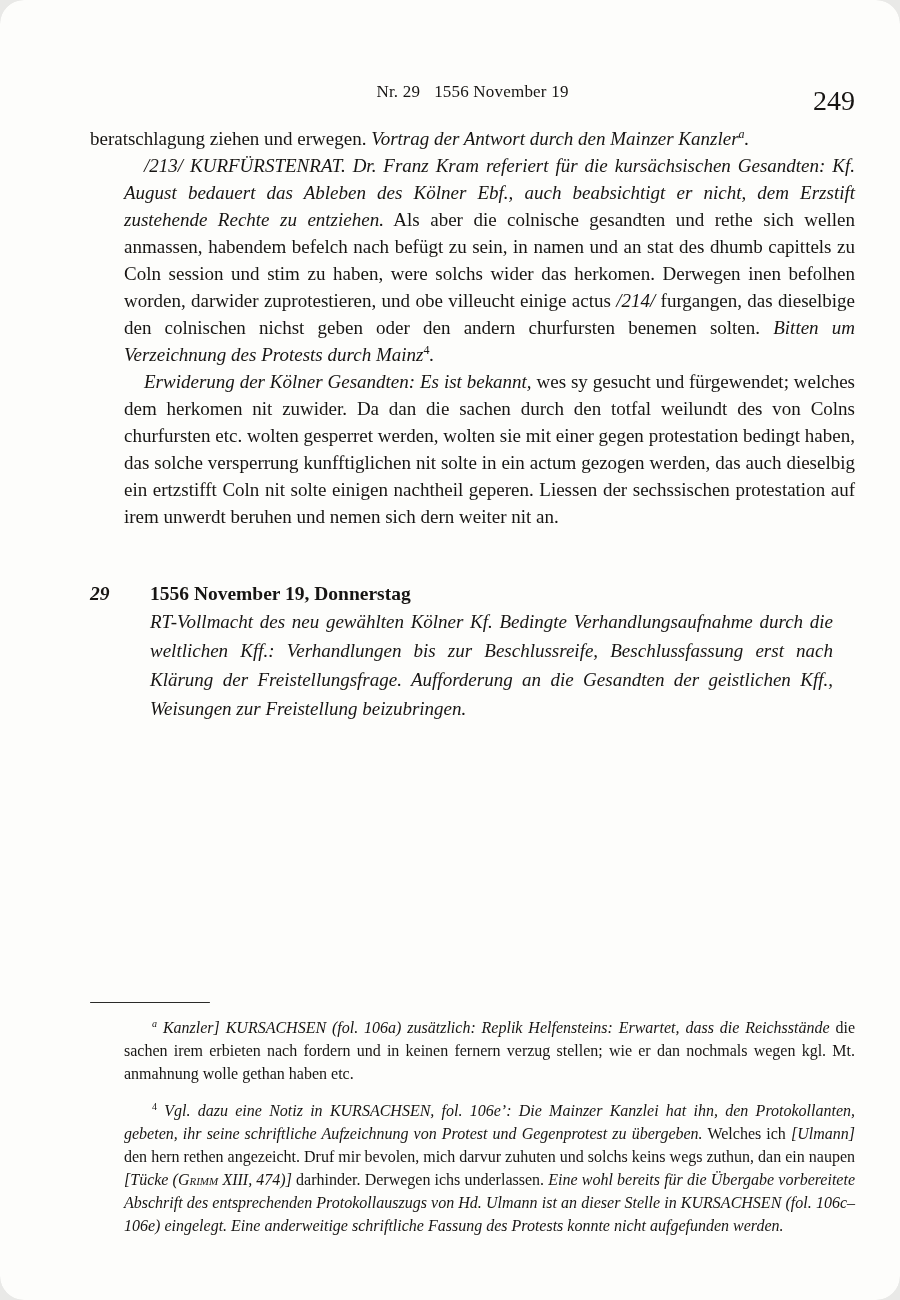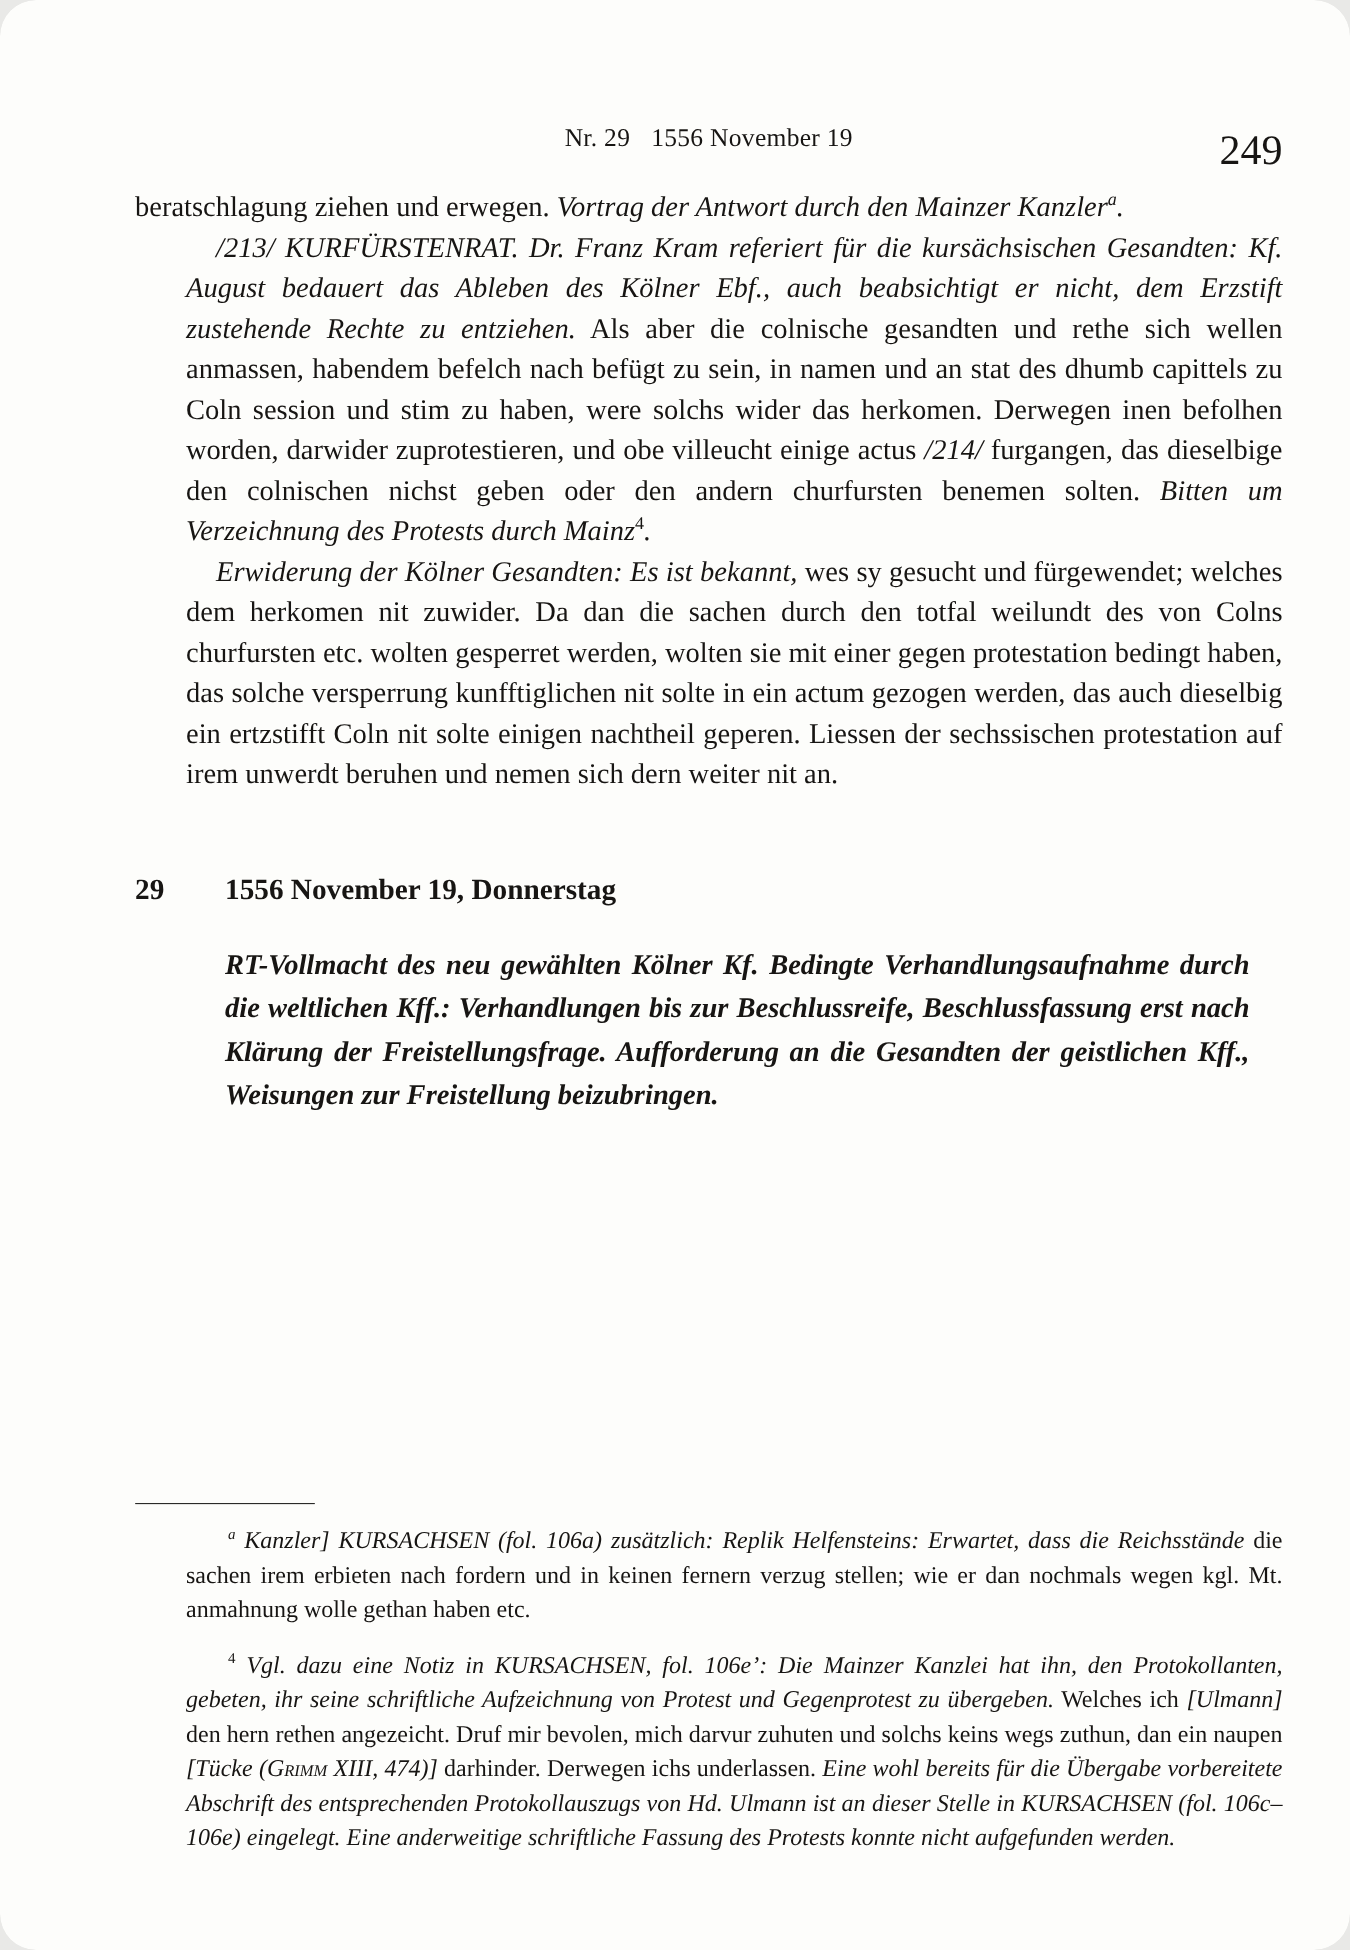--- a/index.html
+++ b/index.html
@@ -44,28 +44,26 @@
   .sc { font-variant: small-caps; }
   sup { font-size: 12px; line-height: 0; vertical-align: super; }
   .fn sup { font-size: 10px; }
   .section-heading {
     display: flex;
     margin-top: 50px;
     font-weight: bold;
     font-size: 19.5px;
     line-height: 27px;
   }
-  .section-number { width: 60px; flex: none; }
+  .section-number { width: 60px; flex: none; font-style: italic; }
   .abstract {
-    margin-top: 22px;
     margin-left: 60px;
     margin-right: 22px;
     font-size: 19px;
     line-height: 29px;
-    font-weight: bold;
   }
   .abstract .para { text-align: justify; }
   .footnote-block {
     position: absolute;
     left: 90px;
     right: 45px;
     top: 1002px;
   }
   .fn-rule {
     width: 120px;

